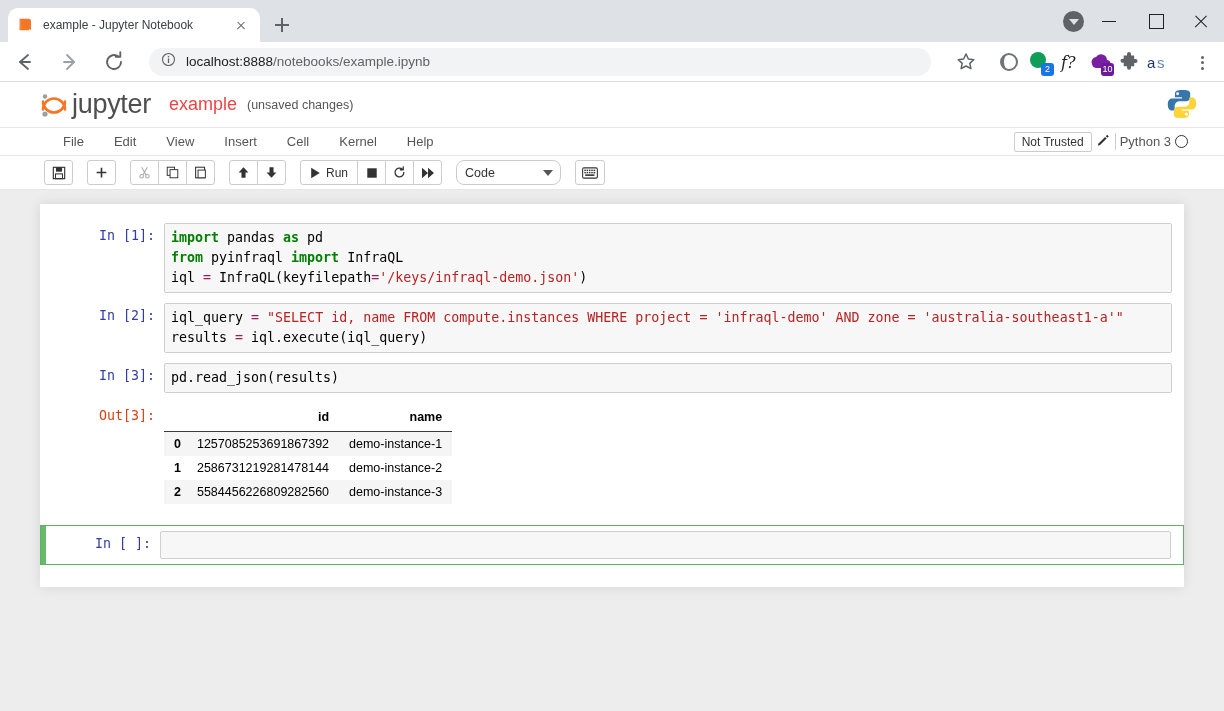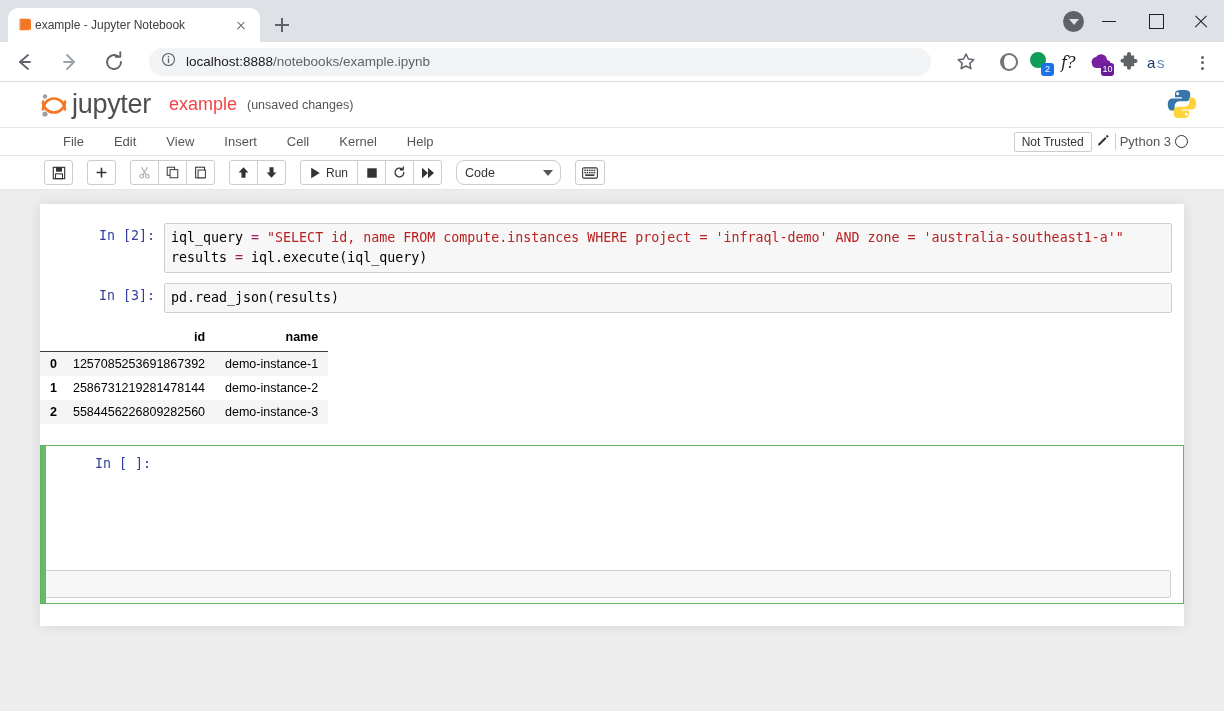--- a/index.html
+++ b/index.html
@@ -14,21 +14,21 @@
   .browser { width: 1224px; height: 711px; display: flex; flex-direction: column; }
 
   .titlebar {
     height: 42px; background: #dee1e6;
     display: flex; align-items: flex-end; position: relative; flex: 0 0 42px;
   }
   .tabstrip { display: flex; align-items: flex-end; padding-left: 8px; }
   .tab {
     height: 34px; width: 252px; background: #ffffff;
     border-radius: 10px 10px 0 0;
-    display: flex; align-items: center; padding: 0 10px; 
+    display: flex; align-items: center; padding: 0 10px; gap: 8px;
     position: relative;
     justify-content: flex-end;
   }
   .tab-favicon { width: 17px; height: 17px; flex: 0 0 17px; position: relative; }
   .tab-title {
     flex: 1; font-size: 12px; color: #3c4043; white-space: nowrap;
     overflow: hidden; text-overflow: ellipsis;
   }
   .tab-close {
     width: 18px; height: 18px; flex: 0 0 18px; position: relative;
@@ -174,21 +174,21 @@
 
   .nb-scroll { flex: 1; background: #ededed; overflow: hidden; position: relative; }
   .nb-container {
     width: 1144px; margin: 14px auto 0; background: #fff;
     padding: 14px 0 22px 0; min-height: 372px;
     box-shadow: 0 0 12px rgba(0,0,0,0.10);
   }
 
   .cell { display: flex; padding: 5px 12px 5px 0; position: relative; }
   .cell.selected {
-    border: 1px solid #5fb25f; padding-left: 0; flex-direction: column;
+    border: 1px solid #5fb25f; padding-left: 0;
   }
   .cell.selected::before {
     content: ""; position: absolute; left: 0; top: 0; bottom: 0;
     width: 5px; background: #66bb6a;
   }
   .prompt {
     width: 124px; flex: 0 0 124px; text-align: right; padding-right: 9px;
     font-family: "DejaVu Sans Mono", monospace; font-size: 13.3px;
     color: #303f9f; line-height: 20px; padding-top: 3px;
     white-space: pre;
@@ -479,33 +479,40 @@
               <rect x="3.6" y="8" width="10.4" height="1.8"></rect>
             </g>
           </svg>
         </span>
       </div>
     </div>
 
     <div class="nb-scroll">
       <div class="nb-container">
 
+        <div class="cell">
+          <div class="prompt">In [1]:</div>
+          <div class="input-area"><span class="k">import</span> pandas <span class="k">as</span> pd
+<span class="k">from</span> pyinfraql <span class="k">import</span> InfraQL
+iql <span class="op">=</span> InfraQL(keyfilepath<span class="op">=</span><span class="s">'/keys/infraql-demo.json'</span>)</div>
+        </div>
 
         <div class="cell">
           <div class="prompt">In [2]:</div>
           <div class="input-area">iql_query <span class="op">=</span> <span class="s">"SELECT id, name FROM compute.instances WHERE project = 'infraql-demo' AND zone = 'australia-southeast1-a'"</span>
 results <span class="op">=</span> iql.execute(iql_query)</div>
         </div>
 
         <div class="cell">
           <div class="prompt">In [3]:</div>
           <div class="input-area">pd.read_json(results)</div>
         </div>
 
         <div class="cell">
+          <div class="prompt out">Out[3]:</div>
           <div class="output-area">
             <div class="df-wrap">
               <table class="df">
                 <thead>
                   <tr>
                     <th class="idx"></th>
                     <th>id</th>
                     <th>name</th>
                   </tr>
                 </thead>

